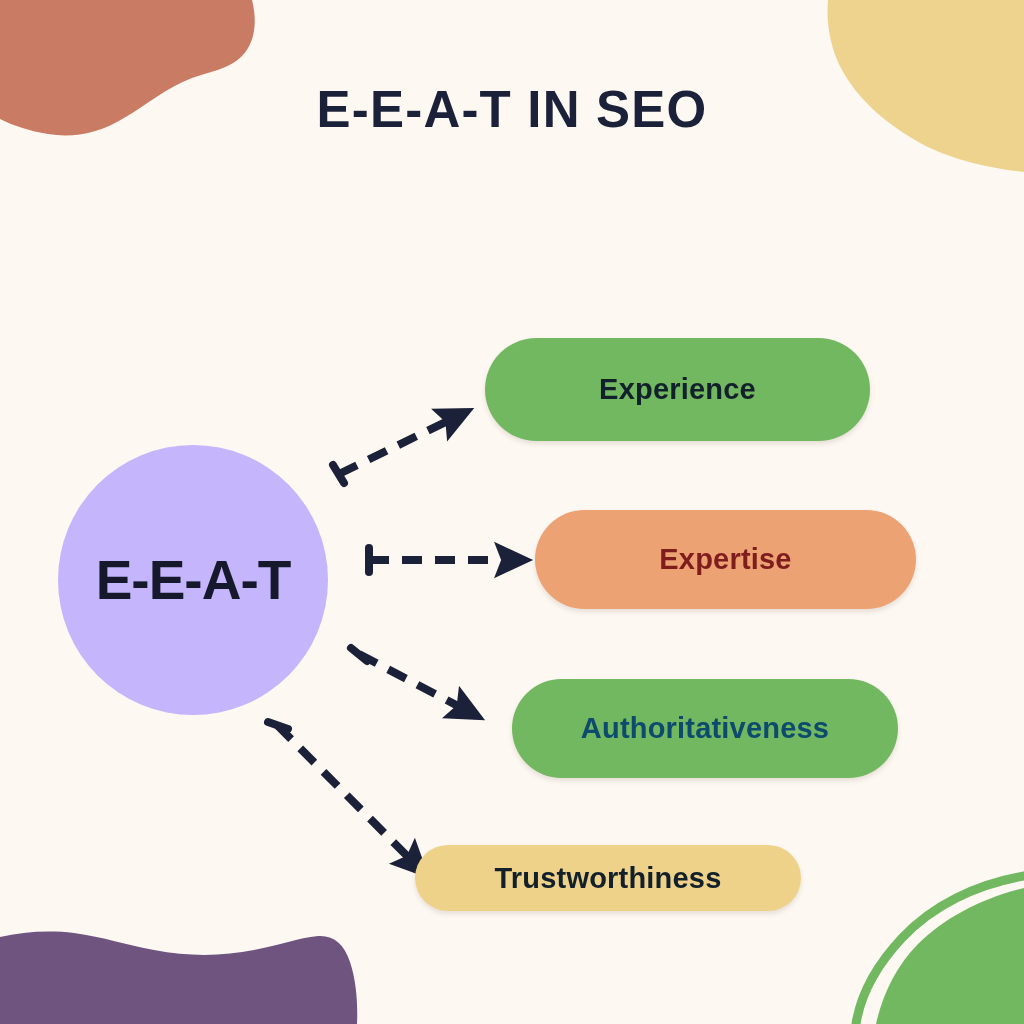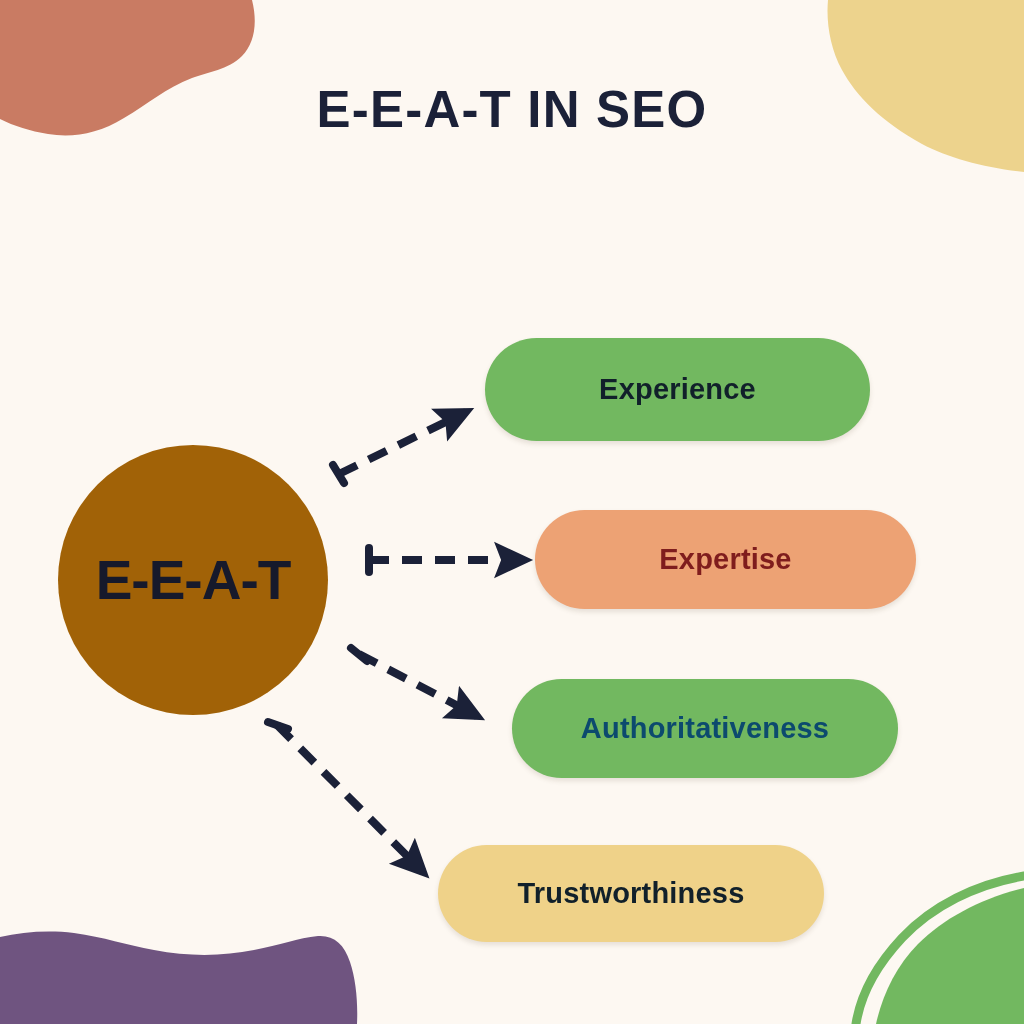--- a/index.html
+++ b/index.html
@@ -88,21 +88,21 @@
     color: #11202A;
     letter-spacing: 0.2px;
     line-height: 1;
     white-space: nowrap;
     font-family: "Liberation Sans", sans-serif;
   }
 
   #pill-0 { left: 485px; top: 338px; width: 385px; height: 103px; }
   #pill-1 { left: 535px; top: 510px; width: 381px; height: 99px;  }
   #pill-2 { left: 512px; top: 679px; width: 386px; height: 99px;  }
-  #pill-3 { left: 438px; top: 845px; width: 386px; height: 97px;  }
+  #pill-3 { left: 415px; top: 845px; width: 386px; height: 66px;  }
 
   
   .arrow-layer {
     position: absolute;
     left: 0;
     top: 0;
     width: 1024px;
     height: 1024px;
     pointer-events: none;
   }
@@ -127,21 +127,21 @@
 
     <g>
       <path fill="#72B860" d="M1024,1024 L1024,888 C982,898 944,918 918,944
                C896,966 882,996 876,1024 Z"></path>
       <path fill="none" stroke="#72B860" stroke-width="9" stroke-linecap="round" d="M1024,876 C976,884 932,906 902,938 C874,968 860,998 856,1024"></path>
     </g>
   </svg>
 
   <div class="title" style="color: rgb(27, 33, 56);">E-E-A-T IN SEO</div>
 
-  <div class="hub" style="background: #a16207;">
+  <div class="hub" style="background: #c4b5fd;">
     <span class="hub-label" style="color: rgb(22, 25, 43);">E-E-A-T</span>
   </div>
 
   <svg class="arrow-layer" viewBox="0 0 1024 1024" width="1024" height="1024">
     <defs>
       <marker id="head" viewBox="0 0 10 10" refX="7.2" refY="5" markerWidth="5.2" markerHeight="5.2" orient="auto-start-reverse">
         <path d="M0,0.6 L9.4,5 L0,9.4 L1.7,5 Z" fill="#1B2138"></path>
       </marker>
     </defs>
 

